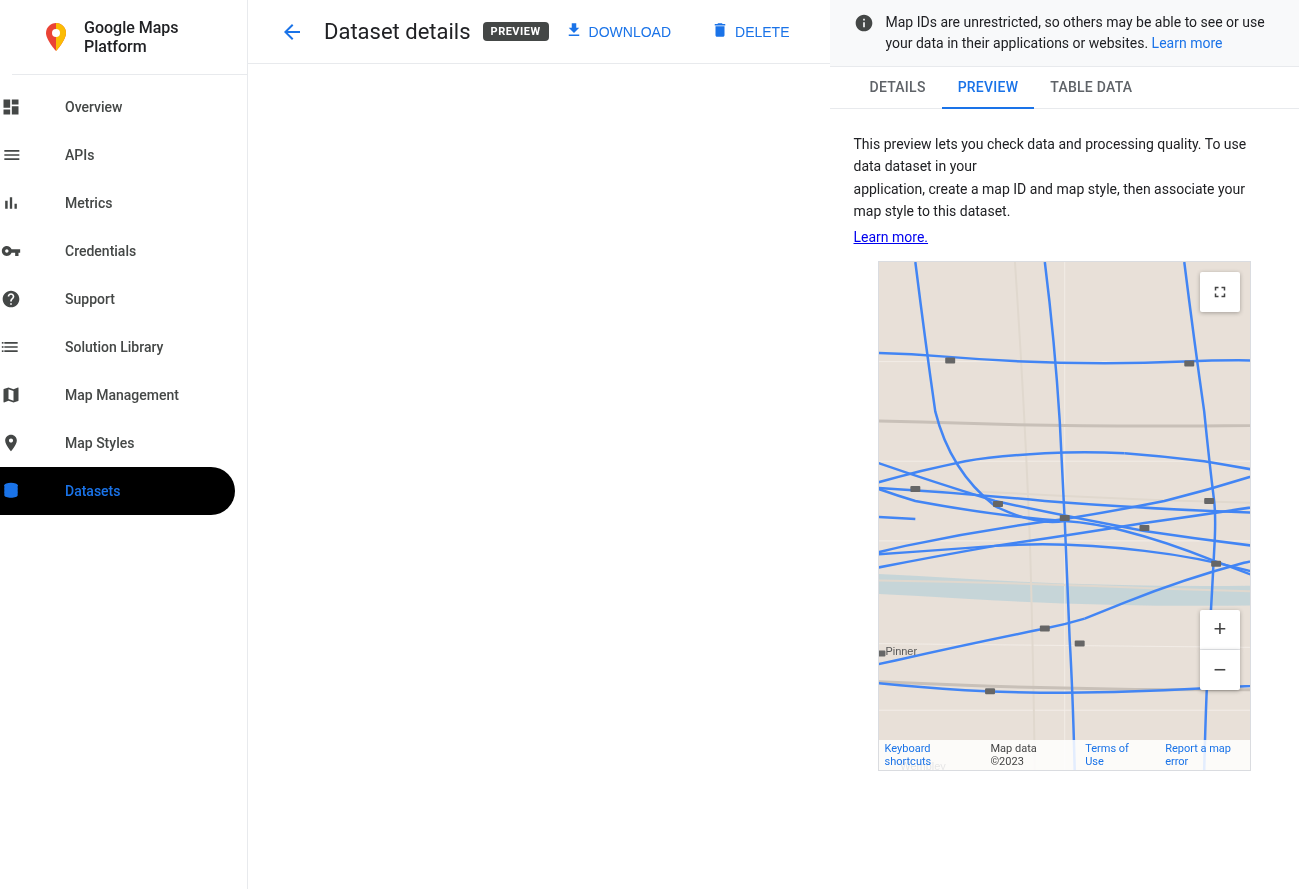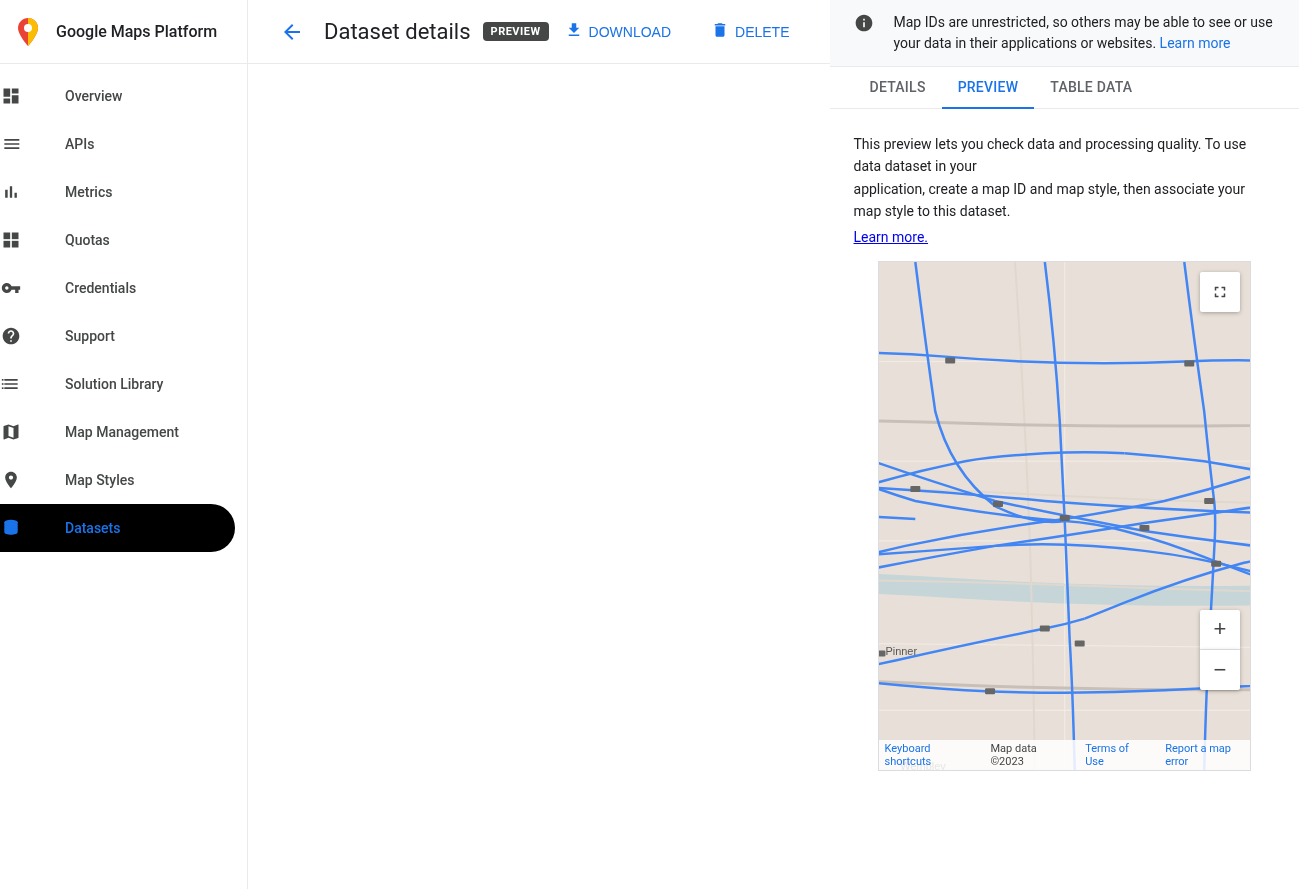--- a/index.html
+++ b/index.html
@@ -12,23 +12,24 @@
       background: #fff;
       border-right: 1px solid #e8eaed;
       display: flex;
       flex-direction: column;
       height: 100vh;
       overflow-y: auto;
     }
     .sidebar-header {
       display: flex;
       align-items: center;
-      padding: 0 12px;
-      height: 64px;
+      padding: 0 28px;
+      height: 75px;
       border-bottom: 1px solid #e8eaed;
+      margin-left: 12px;
     }
     .logo-icon {
       width: 32px;
       height: 32px;
       margin-right: 12px;
       flex-shrink: 0;
     }
     .sidebar-title {
       font-size: 16px;
       font-weight: 500;
@@ -137,21 +138,21 @@
       padding: 0;
     }
 
     
     .info-banner {
       display: flex;
       align-items: flex-start;
       padding: 12px 24px;
       background: #f8f9fa;
       border-bottom: 1px solid #e8eaed;
-      gap: 20px;
+      gap: 12px;
       justify-content: space-between;
     }
     .info-banner .info-icon {
       flex-shrink: 0;
       color: #444746;
       font-size: 18px;
       margin-top: 1px;
     }
     .info-banner-text {
       font-size: 14px;
@@ -306,31 +307,20 @@
 
     <div class="nav-item">
       <span class="nav-icon">
         <svg width="20" height="20" viewBox="0 0 24 24" fill="currentColor">
             <path d="M5 9.2h3V19H5V9.2zM10.6 5h2.8v14h-2.8V5zm5.6 8H19v6h-2.8v-6z"></path>
           </svg>
       </span>
       <span>Metrics</span>
     </div>
 
-    <div class="nav-item">
-      <span class="nav-icon">
-        <svg width="20" height="20" viewBox="0 0 24 24" fill="currentColor">
-            <rect x="3" y="3" width="8" height="8"></rect>
-            <rect x="13" y="3" width="8" height="8"></rect>
-            <rect x="3" y="13" width="8" height="8"></rect>
-            <rect x="13" y="13" width="8" height="8"></rect>
-          </svg>
-      </span>
-      <span>Quotas</span>
-    </div>
 
     <div class="nav-item">
       <span class="nav-icon">
         <svg width="20" height="20" viewBox="0 0 24 24" fill="currentColor">
             <path d="M12.65 10C11.83 7.67 9.61 6 7 6c-3.31 0-6 2.69-6 6s2.69 6 6 6c2.61 0 4.83-1.67 5.65-4H17v4h4v-4h2v-4H12.65zM7 14c-1.1 0-2-.9-2-2s.9-2 2-2 2 .9 2 2-.9 2-2 2z"></path>
           </svg>
       </span>
       <span>Credentials</span>
     </div>
 

